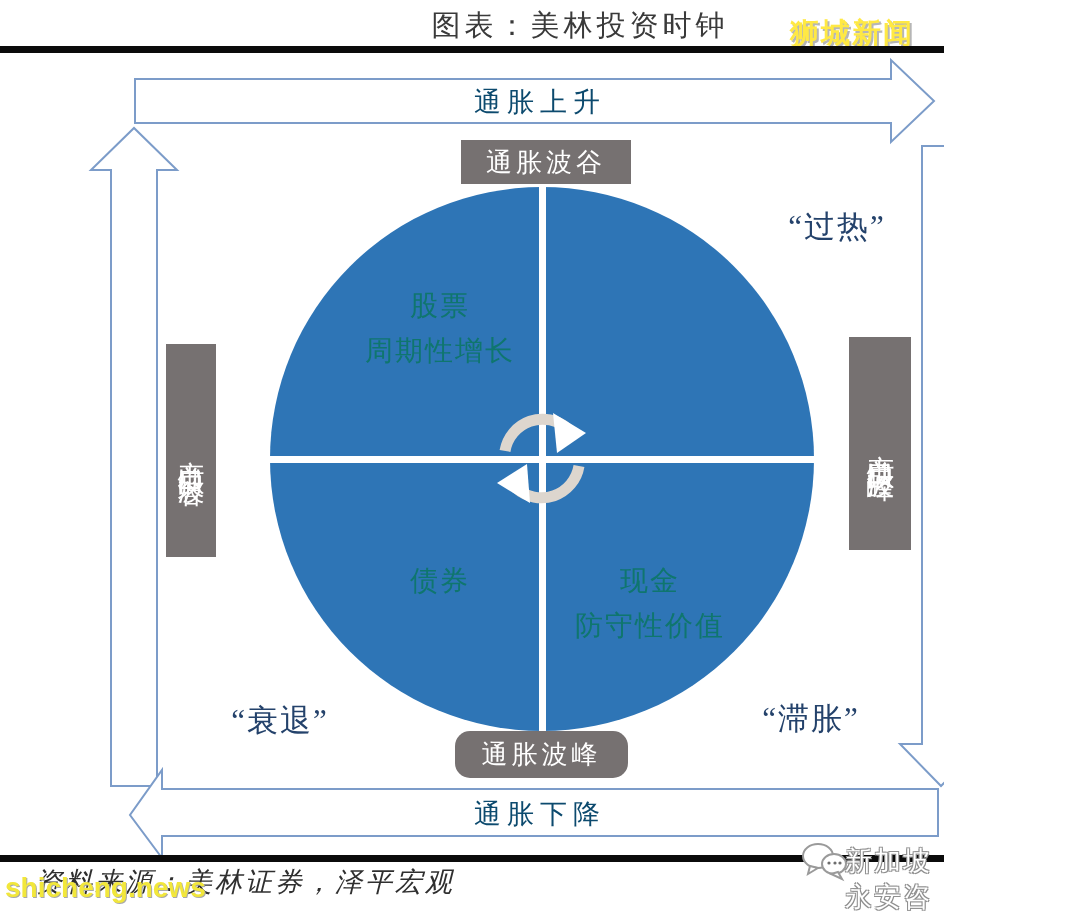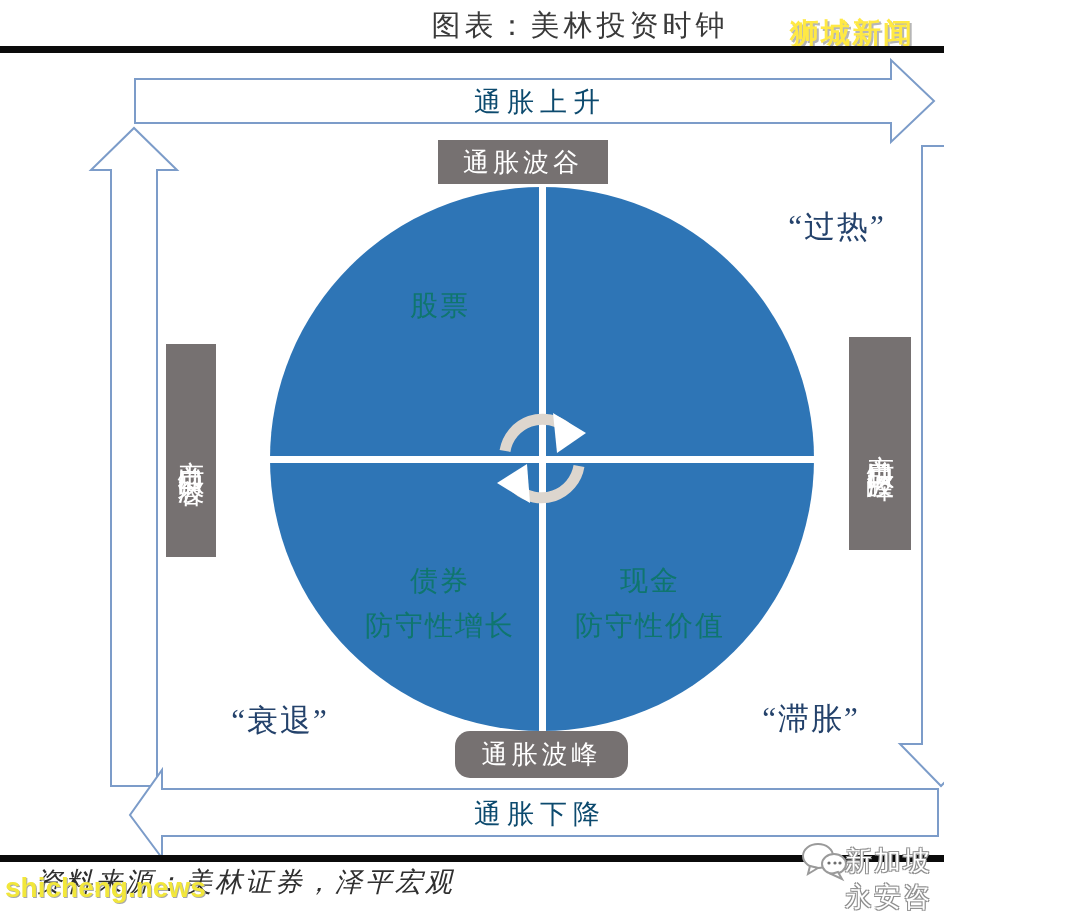--- a/index.html
+++ b/index.html
@@ -19,21 +19,21 @@
   #shapes{left:0;top:0;z-index:1;}
   
   .axis-label{z-index:2;color:#0c4a6e;text-align:center;}
   .axis-top{left:200px;top:84px;width:680px;font-size:27px;letter-spacing:6px;}
   .axis-bottom{left:200px;top:796px;width:680px;font-size:27px;letter-spacing:6px;}
   .axis-vert{writing-mode:vertical-rl;font-size:29px;letter-spacing:8px;color:#222;}
   .axis-left{left:106px;top:388px;width:56px;height:210px;text-align:center;}
   .axis-right{left:916px;top:392px;width:56px;height:210px;text-align:center;}
   
   .marker{z-index:2;background:#767171;color:#fff;display:flex;align-items:center;justify-content:center;}
-  .marker-top{left:438px;top:140px;width:170px;height:44px;font-size:26px;letter-spacing:4px;}
+  .marker-top{left:461px;top:140px;width:170px;height:44px;font-size:26px;letter-spacing:4px;}
   .marker-bottom{left:455px;top:731px;width:173px;height:47px;font-size:26px;letter-spacing:4px;border-radius:15px;}
   .marker-vert{writing-mode:vertical-rl;letter-spacing:4px;}
   .marker-left{left:166px;top:344px;width:50px;height:213px;font-size:27px;}
   .marker-right{left:849px;top:337px;width:62px;height:213px;font-size:28px;}
   
   .phase{z-index:2;width:190px;text-align:center;font-size:31px;color:#24426b;letter-spacing:2px;}
   .phase-recovery{left:185px;top:166px;}
   .phase-overheat{left:742px;top:170px;margin-top:36px;}
   .phase-recession{left:185px;top:700px;}
   .phase-stagflation{left:716px;top:698px;}
@@ -89,24 +89,24 @@
   <div class="abs marker marker-bottom">通胀波峰</div>
   <div class="abs marker marker-vert marker-left">产出缺口波谷</div>
   <div class="abs marker marker-vert marker-right">产出缺口波峰</div>
 
   <div class="abs phase phase-overheat">“过热”</div>
   <div class="abs phase phase-recession">“衰退”</div>
   <div class="abs phase phase-stagflation">“滞胀”</div>
 
   <div class="abs quad quad-tl">
     <span>股票</span><br>
+    <span>周期性增长</span>
   </div>
   <div class="abs quad quad-bl">
     <span>债券</span><br>
-    <span>防守性增长</span>
   </div>
   <div class="abs quad quad-br">
     <span>现金</span><br>
     <span>防守性价值</span>
   </div>
 
   <div class="abs bar bar-bottom"></div>
   <div class="abs source">资料来源：美林证券，泽平宏观</div>
   <div class="abs wm-left">shicheng.news</div>
   <svg class="abs wm-icon" width="50" height="42" viewBox="0 0 50 42">

